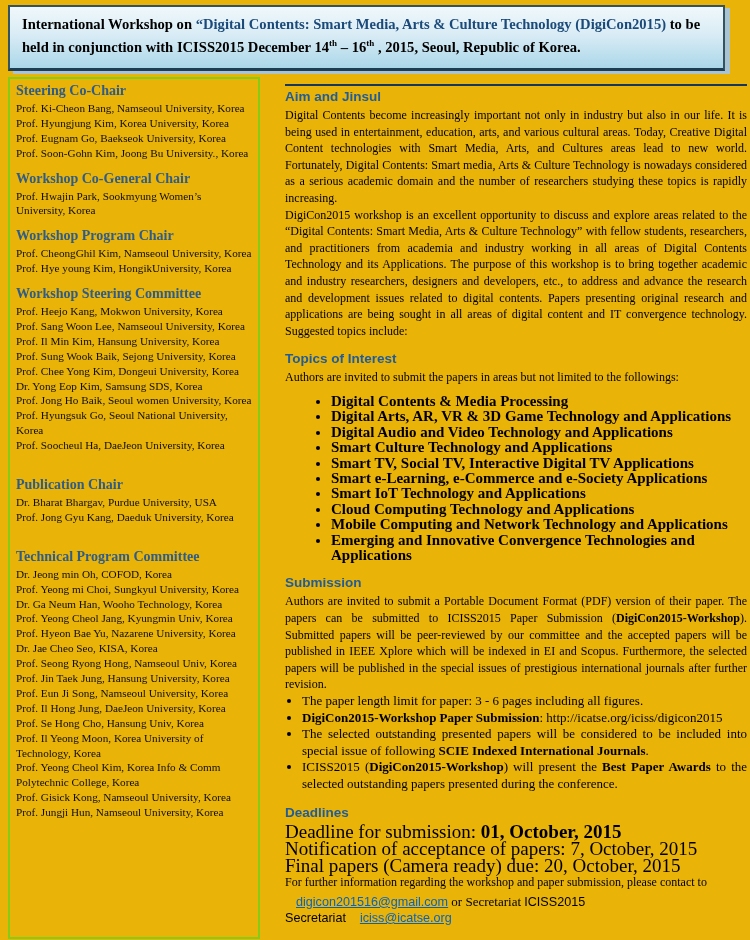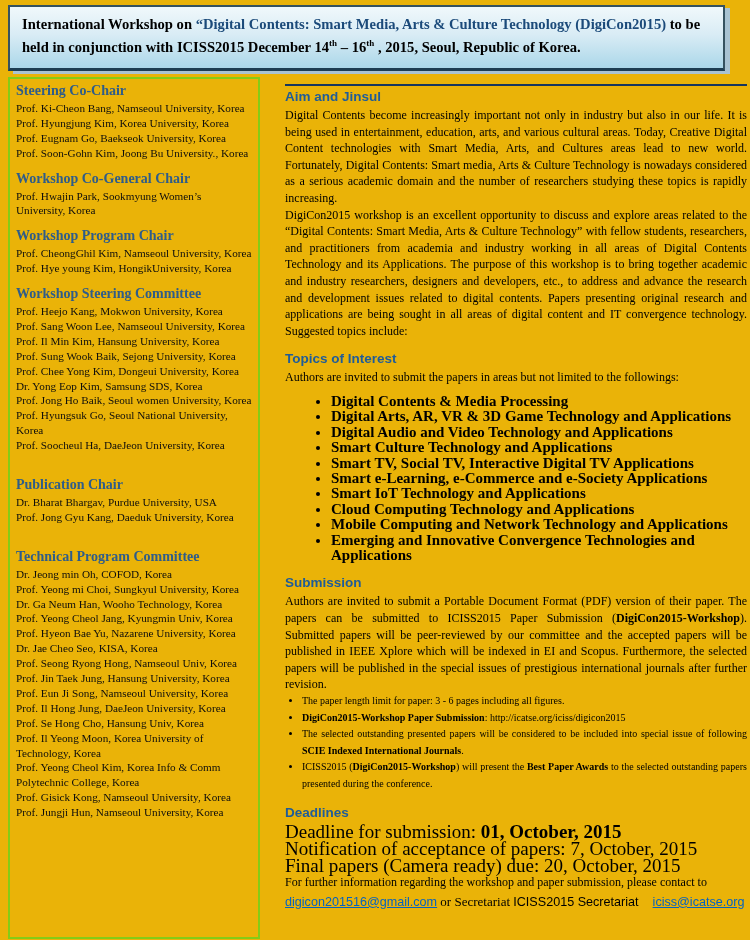--- a/index.html
+++ b/index.html
@@ -33,24 +33,24 @@
 
   
   .right-col { position:absolute; left:285px; top:84px; width:462px; }
   .rule { border-top:2px solid #17365d; margin:0 0 3px 0; }
   .rh { margin:12px 0 3px 0; font-family:"Liberation Sans", sans-serif; font-size:13.5px; font-weight:bold; color:#1f5c99; }
   .rh.first { margin-top:0; }
   .para { margin:0; font-size:12px; line-height:16.6px; text-align:justify; color:#000; }
   .topics { margin:8px 0 0 30px; padding:0 0 0 16px; }
   .topic { font-weight:bold; font-size:15px; line-height:15.4px; }
   .sub-bullets { margin:0; padding:0 0 0 17px; }
-  .sub-li { font-size:10px; line-height:16.6px; text-align:justify; }
+  .sub-li { font-size:13px; line-height:16.6px; text-align:justify; }
   .dline { margin:0; font-size:19px; line-height:17.2px; }
   .b { font-weight:bold; }
-  .lnk { color:#0563c1; text-decoration:underline; cursor:pointer; }
+  .lnk { color:#0563c1; text-decoration:underline; cursor:pointer;margin-left:11px; }
   .sans { font-family:"Liberation Sans", sans-serif; font-size:12.6px; }
   .contact-line { margin:3px 0 0 0; font-size:13px; }
   .email2 { margin-left:14px; }
 </style>
 </head>
 <body>
 
 <div class="page">
 
   <div class="banner"><span>International Workshop on </span><span class="hl">“Digital Contents: Smart Media, Arts &amp; Culture Technology (DigiCon2015)</span><span> to be held in conjunction with ICISS2015 December 14</span><sup>th</sup><span> – 16</span><sup>th</sup><span> , 2015, Seoul, Republic of Korea.</span></div>

